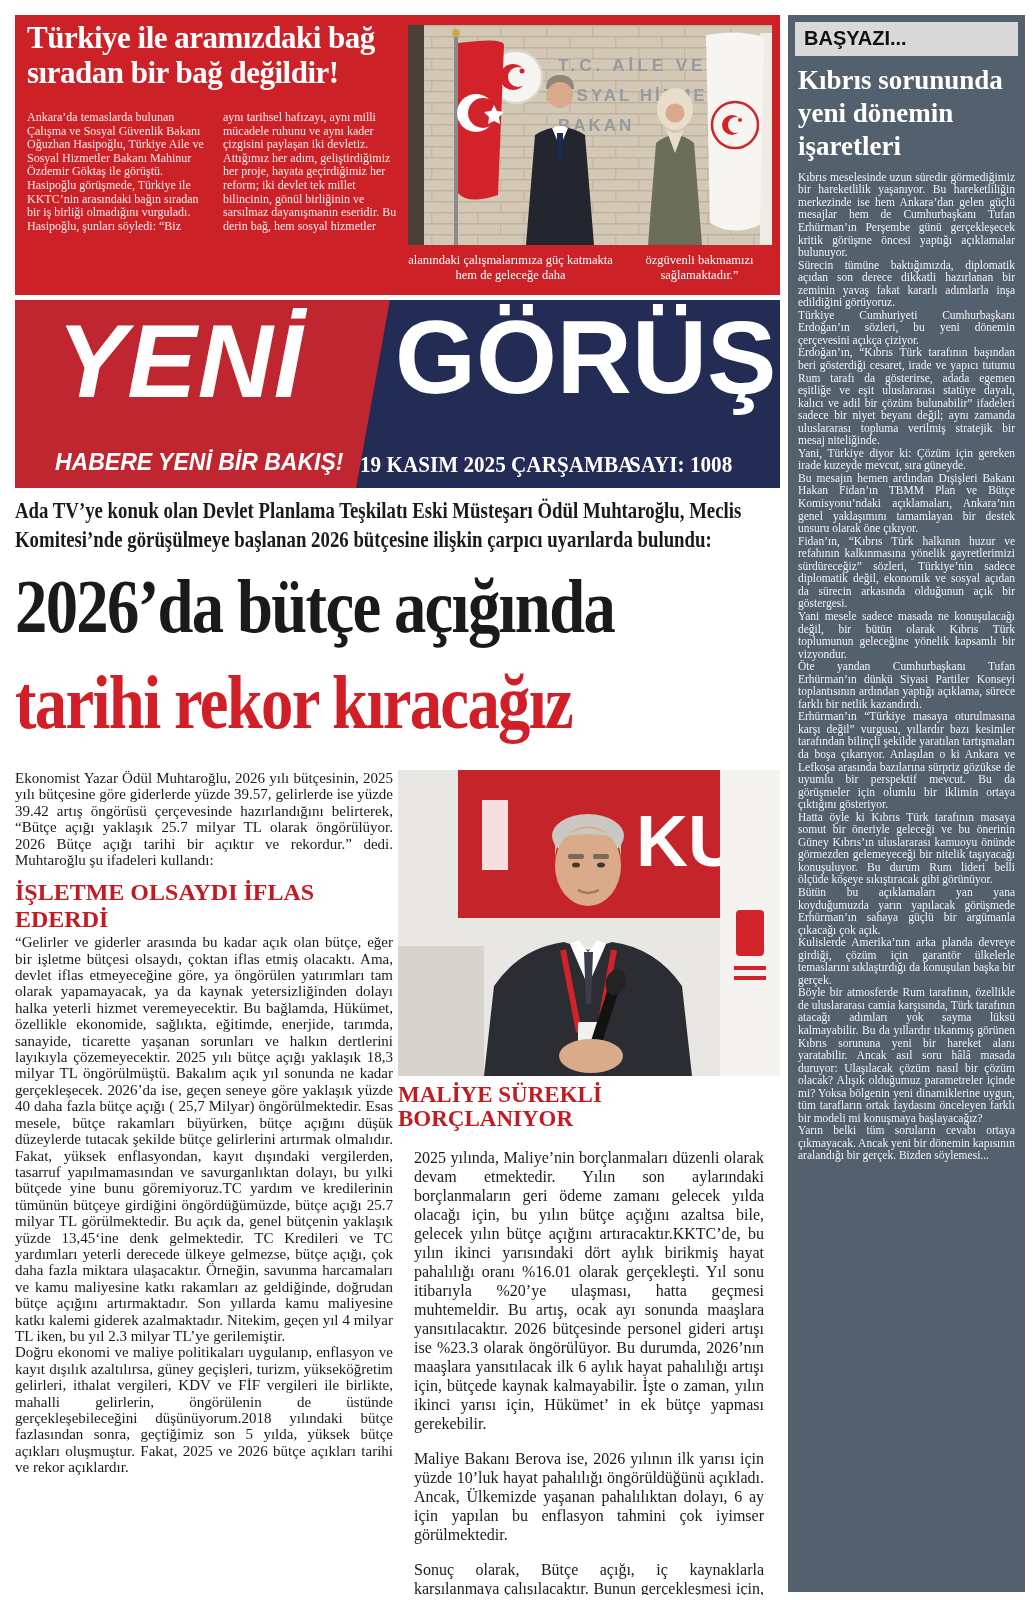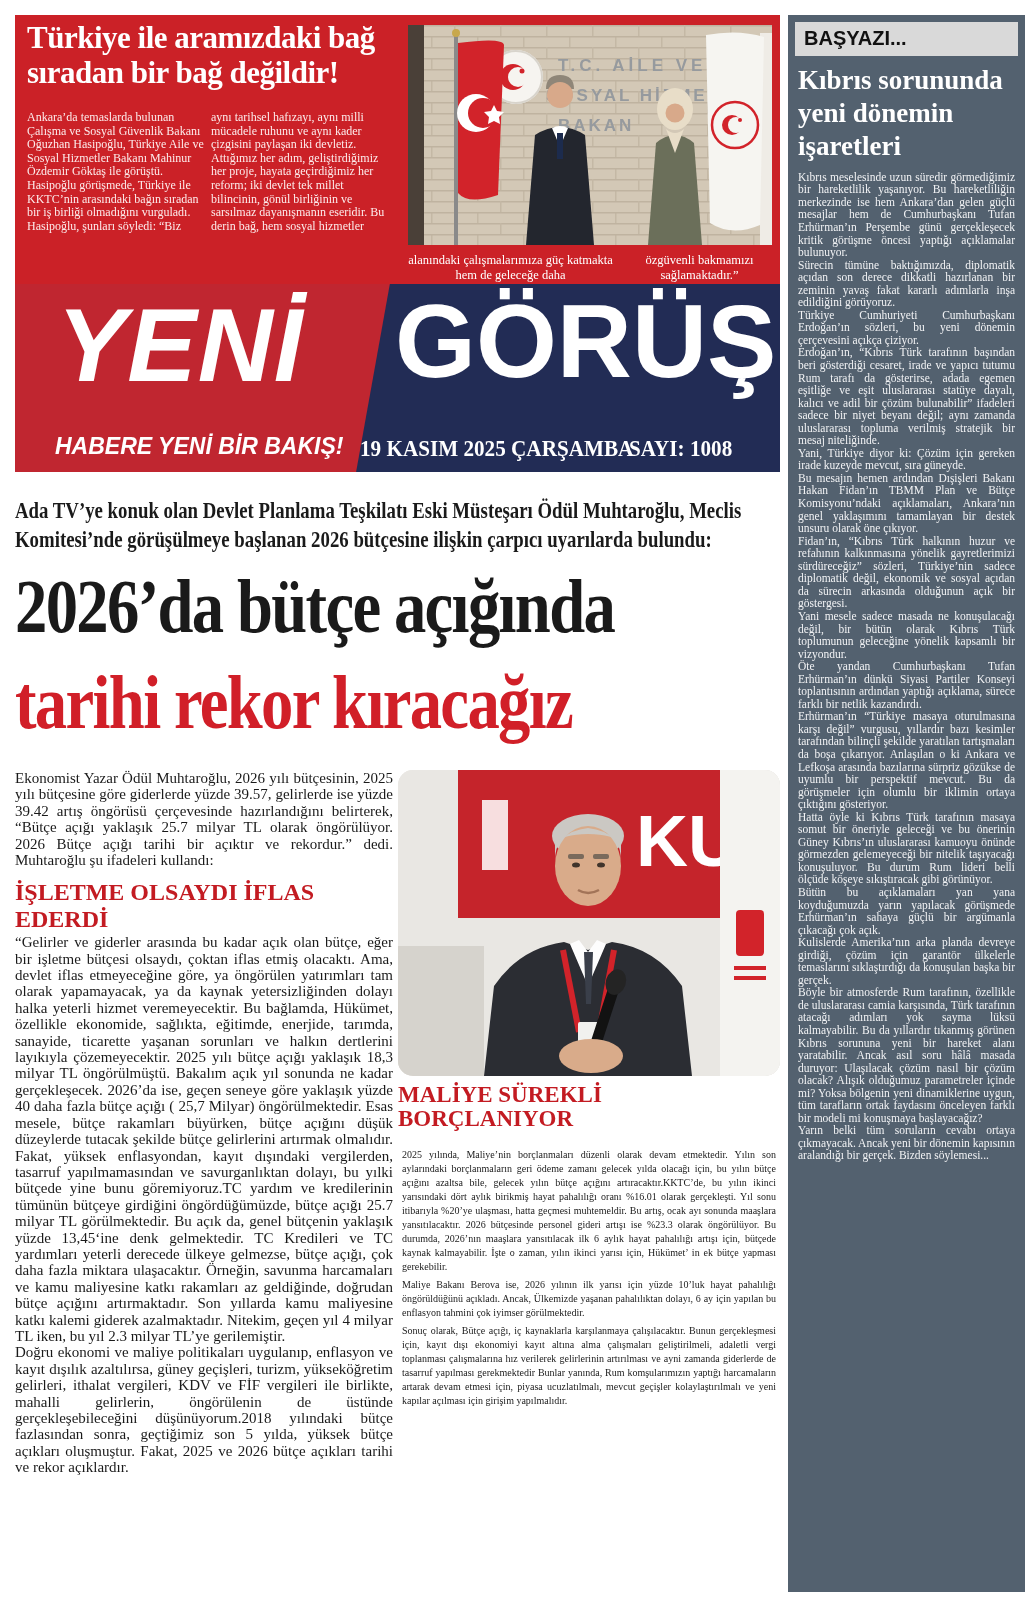--- a/index.html
+++ b/index.html
@@ -3,30 +3,30 @@
 <meta charset="utf-8">
 <style>
   html,body{margin:0;padding:0;background:#ffffff;}
   .page{position:relative;width:1033px;height:1600px;background:#ffffff;overflow:hidden;
         font-family:"Liberation Serif",serif;color:#1a1a1a;}
 
   
   .top-story{position:absolute;left:15px;top:15px;width:765px;height:280px;background:#cb2127;}
   .ts-headline{position:absolute;left:12px;top:6px;width:382px;margin:0;color:#ffffff;
        font-weight:bold;font-size:31px;line-height:1.12;letter-spacing:-0.5px;}
-  .ts-cols{position:absolute;left:12px;top:96px;width:380px;height:178px;display:flex;}
+  .ts-cols{position:absolute;left:12px;top:96px;width:380px;height:178px;display:flex;gap:12px;}
   .ts-cols p{margin:0;width:184px;color:#fdecec;font-size:12px;line-height:13.6px;text-align:left;}
   .ts-photo{position:absolute;left:393px;top:10px;width:364px;height:220px;margin:0;overflow:hidden;background:#d3c8b6;}
   .ts-caption{position:absolute;left:393px;top:238px;width:364px;display:flex;gap:14px;text-align:center;}
   .ts-caption p{margin:0;color:#ffffff;font-size:12.5px;line-height:14.5px;}
   .ts-caption p:first-child{width:205px;}
   .ts-caption p:last-child{width:145px;}
 
   
-  .masthead{position:absolute;left:15px;top:284px;width:765px;height:188px;background:#222c55;text-align:center;}
+  .masthead{position:absolute;left:15px;top:300px;width:765px;height:188px;background:#222c55;text-align:center;}
   .mast-red{position:absolute;left:0;top:0;width:49%;height:100%;background:#c02630;
             clip-path:polygon(0 0,100% 0,91% 100%,0 100%);}
   .logo-yeni{position:absolute;left:42px;top:-4px;margin:0;color:#ffffff;
        font-family:"Liberation Sans",sans-serif;font-weight:bold;font-style:italic;
        font-size:104px;line-height:1.25;letter-spacing:1px;}
   .tagline{position:absolute;left:40px;bottom:12px;margin:0;color:#ffffff;
        font-family:"Liberation Sans",sans-serif;font-weight:bold;font-style:italic;font-size:23px;}
   .logo-gorus{position:absolute;left:380px;top:-8px;margin:0;color:#ffffff;
        font-family:"Liberation Sans",sans-serif;font-weight:bold;font-size:104px;line-height:1.25;
        letter-spacing:0px;}
@@ -44,23 +44,23 @@
        transform:scaleX(0.84);transform-origin:left top;white-space:nowrap;}
   .hl-red{color:#d11f28;}
 
   
   .left-article{position:absolute;left:15px;top:770px;width:378px;height:822px;overflow:hidden;}
   .left-article p{margin:0;font-size:15px;line-height:16.4px;text-align:justify;}
   .red-subhead{margin:11px 0 2px 0;color:#c31b22;font-weight:bold;font-size:24px;line-height:1.1;}
 
   
   .mid-article{position:absolute;left:398px;top:770px;width:382px;height:825px;overflow:hidden;}
-  .speaker-photo{margin:0;width:382px;height:306px;overflow:hidden;background:#e9e7e3;border-radius:15px;}
+  .speaker-photo{margin:0;width:382px;height:306px;overflow:hidden;background:#e9e7e3;}
   .mid-subhead{margin:7px 0 17px 0;color:#c31b22;font-weight:bold;font-size:23px;line-height:1.05;}
-  .mid-article p{margin:4px;font-size:10px;line-height:14px;text-align:justify;}
+  .mid-article p{margin:16px;font-size:16px;line-height:19px;text-align:justify;}
 
   
   .editorial{position:absolute;left:788px;top:15px;width:237px;height:1577px;background:#53616f;overflow:hidden;}
   .basyazi-bar{margin:7px 7px 6px 7px;background:#d9d9d9;color:#111111;
        font-family:"Liberation Sans",sans-serif;font-weight:bold;font-size:20px;padding:5px 9px 6px 9px;}
   .ed-title{margin:8px 10px 8px 10px;color:#ffffff;font-weight:bold;font-size:27px;line-height:1.22;}
   .ed-text{margin:2px 10px 0 10px;}
   .ed-text p{margin:0;color:#f2f3f5;font-size:11.5px;line-height:12.55px;text-align:justify;}
 </style>
 </head>

